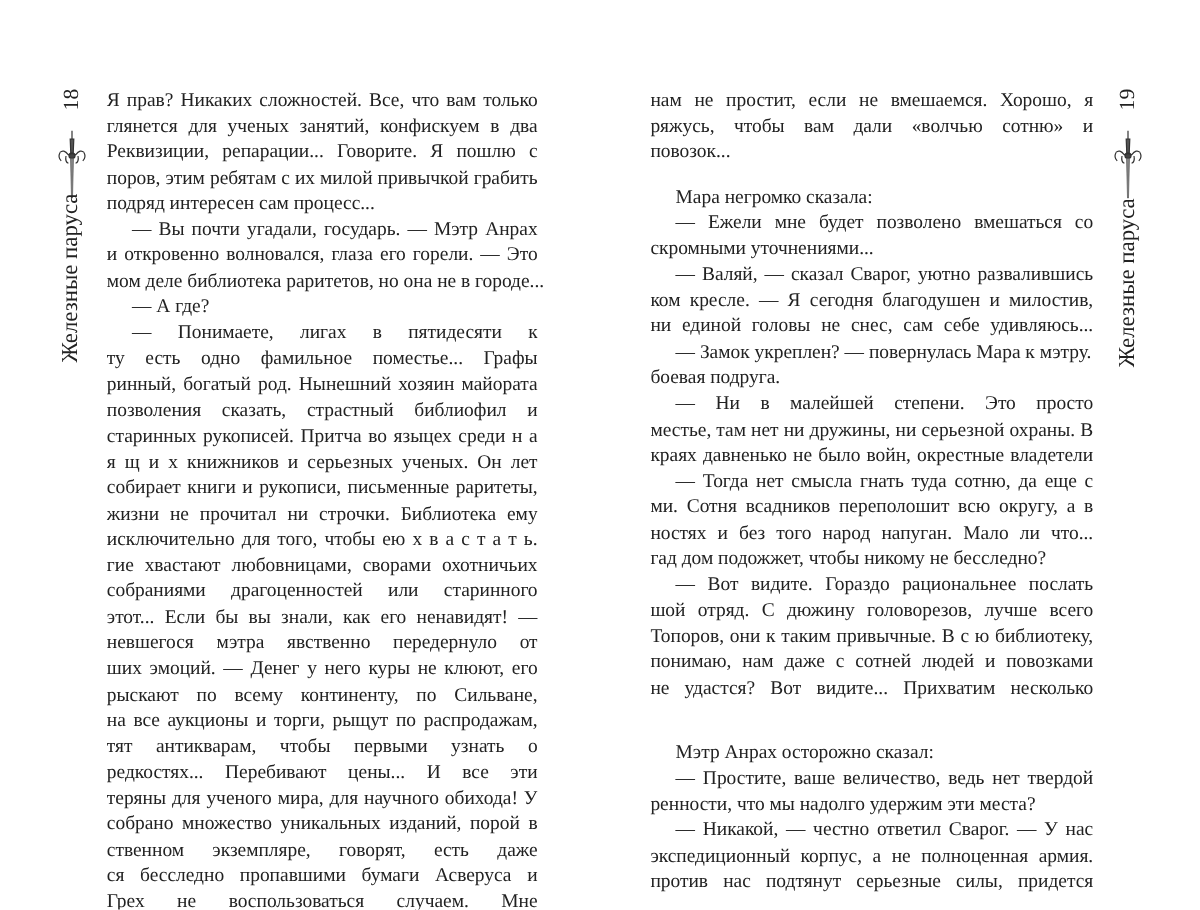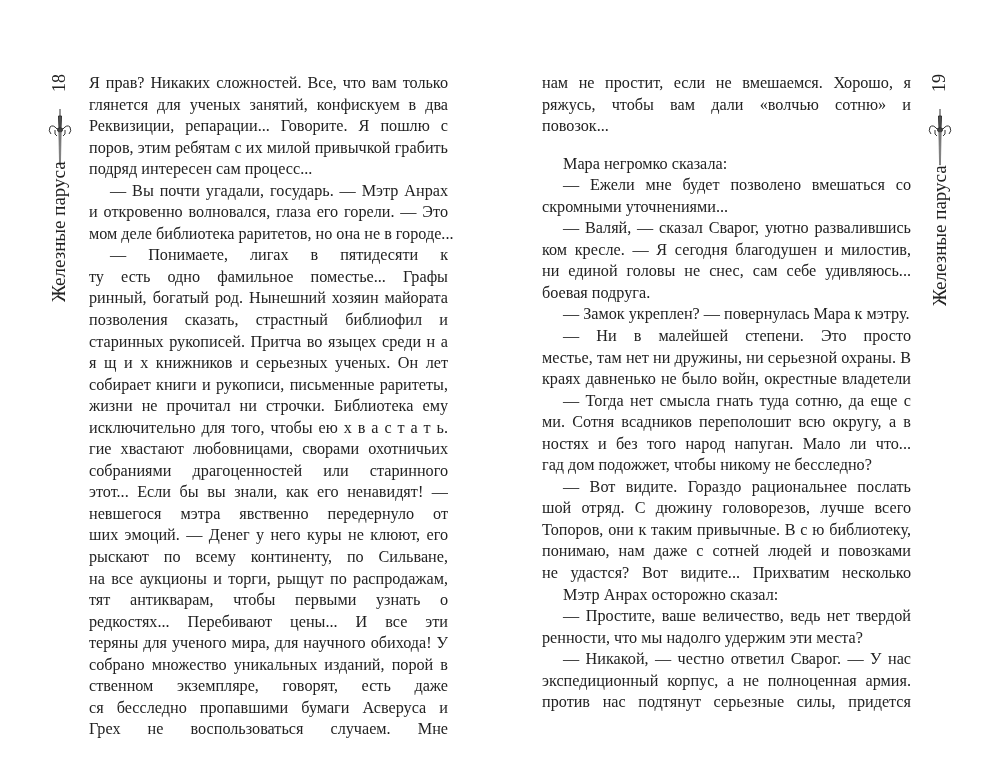--- a/index.html
+++ b/index.html
@@ -68,20 +68,21 @@
     </div>
     <div class="column" id="col-left">
         <span class="line justify">Я прав? Никаких сложностей. Все, что вам только при-</span>
         <span class="line justify">глянется для ученых занятий, конфискуем в два счета.</span>
         <span class="line justify">Реквизиции, репарации... Говорите. Я пошлю с вами То-</span>
         <span class="line justify">поров, этим ребятам с их милой привычкой грабить все</span>
         <span class="line">подряд интересен сам процесс...</span>
         <span class="line justify" style="text-indent: 21px;">— Вы почти угадали, государь. — Мэтр Анрах ерзал</span>
         <span class="line justify">и откровенно волновался, глаза его горели. — Это и в са-</span>
         <span class="line">мом деле библиотека раритетов, но она не в городе...</span>
+        <span class="line" style="text-indent: 21px;">— А где?</span>
         <span class="line justify" style="text-indent: 21px;">— Понимаете, лигах в пятидесяти к полуденному зака-</span>
         <span class="line justify">ту есть одно фамильное поместье... Графы Черенна, ста-</span>
         <span class="line justify">ринный, богатый род. Нынешний хозяин майората — с</span>
         <span class="line justify">позволения сказать, страстный библиофил и собиратель</span>
         <span class="line justify">старинных рукописей. Притча во языцех среди  н а с т о-</span>
         <span class="line justify">я щ и х  книжников и серьезных ученых. Он лет двадцать</span>
         <span class="line justify">собирает книги и рукописи, письменные раритеты, но в</span>
         <span class="line justify">жизни не прочитал ни строчки. Библиотека ему нужна</span>
         <span class="line justify">исключительно для того, чтобы ею  х в а с т а т ь.  Дру-</span>
         <span class="line justify">гие хвастают любовницами, сворами охотничьих псов,</span>
@@ -105,35 +106,35 @@
     <div class="column" id="col-right">
         <span class="line justify">нам не простит, если не вмешаемся. Хорошо, я распо-</span>
         <span class="line justify">ряжусь, чтобы вам дали «волчью сотню» и полдюжины</span>
         <span class="line">повозок...</span>
         <span class="line" style="text-indent: 21px; margin-top: 16px;">Мара негромко сказала:</span>
         <span class="line justify" style="text-indent: 21px;">— Ежели мне будет позволено вмешаться со своими</span>
         <span class="line">скромными уточнениями...</span>
         <span class="line justify" style="text-indent: 21px;">— Валяй, — сказал Сварог, уютно развалившись в мяг-</span>
         <span class="line justify">ком кресле. — Я сегодня благодушен и милостив, даже</span>
         <span class="line justify">ни единой головы не снес, сам себе удивляюсь... Излагай,</span>
+        <span class="line" style="text-indent: 21px;">— Замок укреплен? — повернулась Мара к мэтру.</span>
         <span class="line">боевая подруга.</span>
-        <span class="line" style="text-indent: 21px;">— Замок укреплен? — повернулась Мара к мэтру.</span>
         <span class="line justify" style="text-indent: 21px;">— Ни в малейшей степени. Это просто загородное по-</span>
         <span class="line justify">местье, там нет ни дружины, ни серьезной охраны. В этих</span>
         <span class="line justify">краях давненько не было войн, окрестные владетели бла-</span>
         <span class="line justify" style="text-indent: 21px;">— Тогда нет смысла гнать туда сотню, да еще с повозка-</span>
         <span class="line justify">ми. Сотня всадников переполошит всю округу, а в окрест-</span>
         <span class="line justify">ностях и без того народ напуган. Мало ли что... Вдруг этот</span>
         <span class="line">гад дом подожжет, чтобы никому не бесследно?</span>
         <span class="line justify" style="text-indent: 21px;">— Вот видите. Гораздо рациональнее послать неболь-</span>
         <span class="line justify">шой отряд. С дюжину головорезов, лучше всего Шеговых</span>
         <span class="line justify">Топоров, они к таким привычные. В с ю библиотеку, я так</span>
         <span class="line justify">понимаю, нам даже с сотней людей и повозками взять</span>
         <span class="line justify">не удастся? Вот видите... Прихватим несколько вьючных</span>
-        <span class="line" style="text-indent: 21px;">Мэтр Анрах осторожно сказал:</span>
+        <span class="line" style="text-indent: 21px; margin-top: 32px;">Мэтр Анрах осторожно сказал:</span>
         <span class="line justify" style="text-indent: 21px;">— Простите, ваше величество, ведь нет твердой уве-</span>
         <span class="line">ренности, что мы надолго удержим эти места?</span>
         <span class="line justify" style="text-indent: 21px;">— Никакой, — честно ответил Сварог. — У нас всего-то</span>
         <span class="line justify">экспедиционный корпус, а не полноценная армия. Если</span>
         <span class="line justify">против нас подтянут серьезные силы, придется отступать</span>
       </div>
     <div class="margin">
       <div class="folio">19</div>
       <svg class="sword" viewBox="0 0 30 60">
         <g fill="none" stroke="#333" stroke-width="1">

